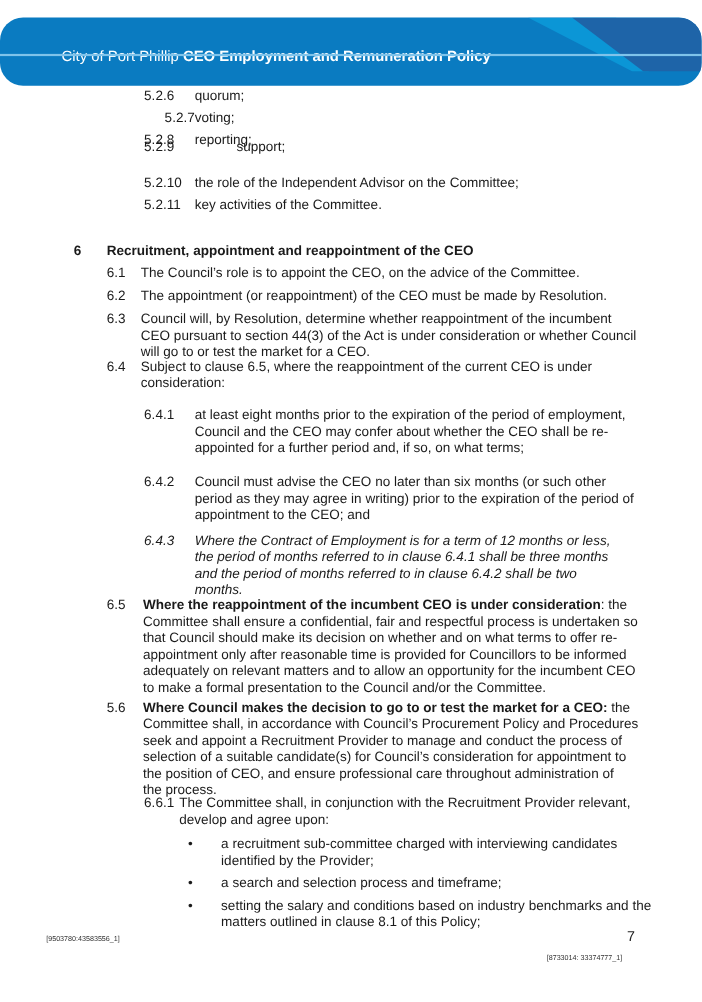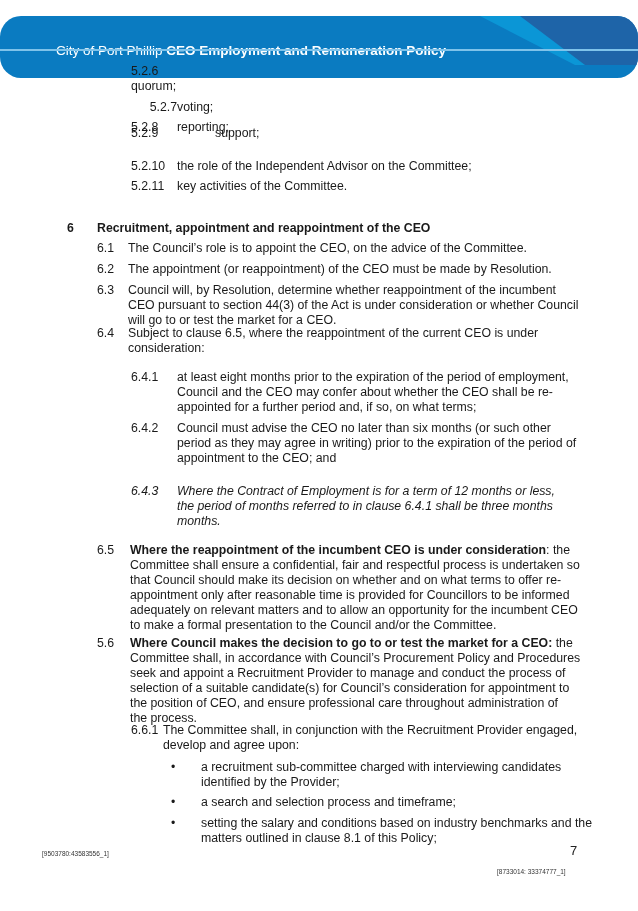--- a/index.html
+++ b/index.html
@@ -40,21 +40,21 @@
   </svg>
   <div class="banner-title">
     <span>City of Port Phillip</span>
     <b>CEO Employment and Remuneration Policy</b>
   </div>
 </div>
 <div class="banner-line"></div>
 
 <div class="doc">
 
-  <div class="row" style="left:131px; top:64px;flex-direction:column;">
+  <div class="row" style="left:131px; top:80px;">
     <span class="num" style="width:46px">5.2.6</span>
     <span class="txt">quorum;</span>
   </div>
   <div class="row" style="left:131px; top:100px;text-align:right;">
     <span class="num" style="width:46px">5.2.7</span>
     <span class="txt">voting;</span>
   </div>
   <div class="row" style="left:131px; top:120px;">
     <span class="num" style="width:46px">5.2.8</span>
     <span class="txt">reporting;</span>
@@ -106,34 +106,35 @@
 
   <div class="row" style="left:131px; top:370px;">
     <span class="num" style="width:46px">6.4.1</span>
     <span class="txt">
       <div>at least eight months prior to the expiration of the period of employment,</div>
       <div>Council and the CEO may confer about whether the CEO shall be re-</div>
       <div>appointed for a further period and, if so, on what terms;</div>
     </span>
   </div>
 
-  <div class="row" style="left:131px; top:421px;justify-content:center;">
+  <div class="row" style="left:131px; top:431px;justify-content:center;">
     <span class="num" style="width:46px">6.4.2</span>
     <span class="txt">
       <div>Council must advise the CEO no later than six months (or such other</div>
       <div>period as they may agree in writing) prior to the expiration of the period of</div>
       <div>appointment to the CEO; and</div>
     </span>
   </div>
 
   <div class="row" style="left:131px; top:484px;font-style:italic;">
     <span class="num" style="width:46px">6.4.3</span>
     <span class="txt">
       <div>Where the Contract of Employment is for a term of 12 months or less,</div>
       <div>the period of months referred to in clause 6.4.1 shall be three months</div>
+      <div>and the period of months referred to in clause 6.4.2 shall be two</div>
       <div>months.</div>
     </span>
   </div>
 
   <div class="row" style="left:97px; top:543px;">
     <span class="num" style="width:33px">6.5</span>
     <span class="txt">
       <div><b class="bold">Where the reappointment of the incumbent CEO is under consideration</b><span>: the</span></div>
       <div>Committee shall ensure a confidential, fair and respectful process is undertaken so</div>
       <div>that Council should make its decision on whether and on what terms to offer re-</div>
@@ -151,21 +152,21 @@
       <div>seek and appoint a Recruitment Provider to manage and conduct the process of</div>
       <div>selection of a suitable candidate(s) for Council’s consideration for appointment to</div>
       <div>the position of CEO, and ensure professional  care throughout administration of</div>
       <div>the process.</div>
     </span>
   </div>
 
   <div class="row" style="left:131px; top:723px;">
     <span class="num" style="width:32px">6.6.1</span>
     <span class="txt">
-      <div>The Committee shall, in conjunction with the Recruitment Provider engaged,</div>
+      <div>The Committee shall, in conjunction with the Recruitment Provider relevant,</div>
       <div>develop and agree upon:</div>
     </span>
   </div>
 
   <div class="row" style="left:171px; top:760px;">
     <span class="num" style="width:30px">•</span>
     <span class="txt">
       <div>a recruitment sub-committee charged with interviewing candidates</div>
       <div>identified by the Provider;</div>
     </span>

